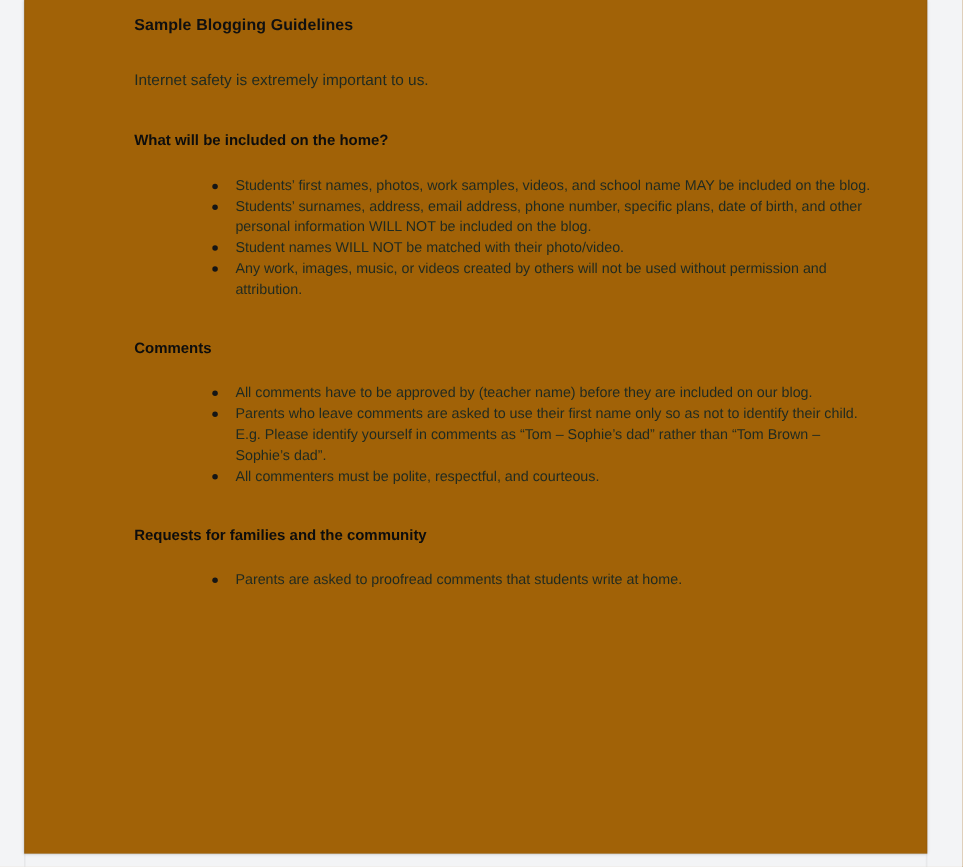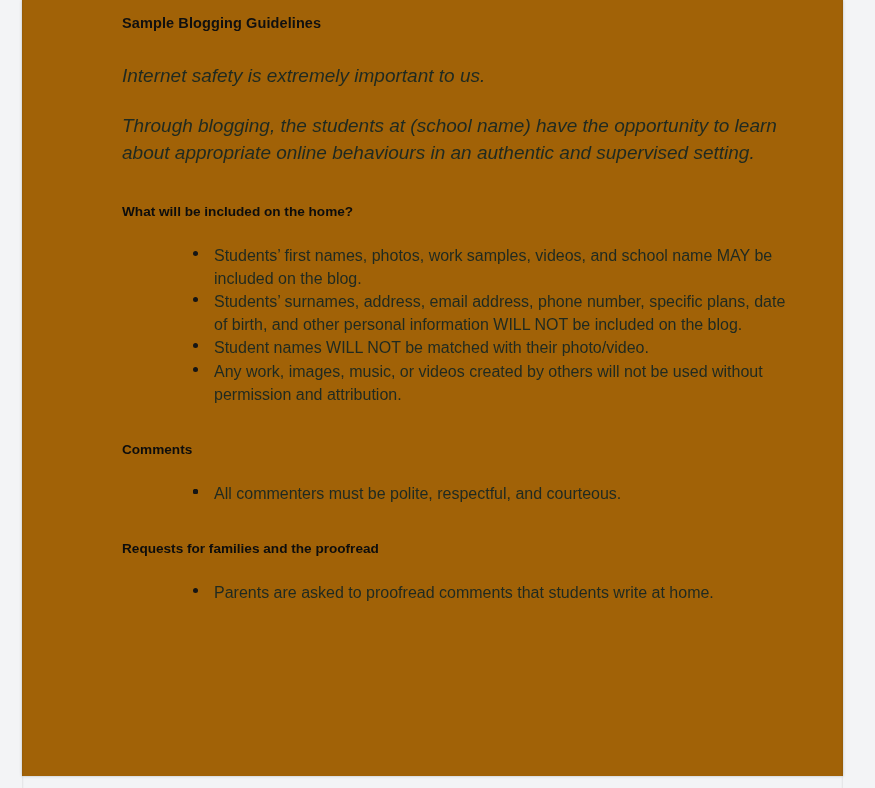--- a/index.html
+++ b/index.html
@@ -44,25 +44,24 @@
   .doc-title {
     font-size: 14.5px;
     font-weight: bold;
     color: #101010;
     letter-spacing: 0.1px;
     margin: 0 0 31px 0;
     line-height: 1.25;
   }
 
   .para {
-    font-size: 19px;
+    font-size: 14px;
     color: #1f2a21;
     line-height: 1.42;
     margin: 0 0 23px 0;
-    font-style: italic;
   }
 
   .section-heading {
     font-size: 13.6px;
     font-weight: bold;
     color: #0d0d0d;
     line-height: 1.3;
     margin: 35px 0 0 0;
   }
 
@@ -72,21 +71,21 @@
 
   .bullet-list {
     list-style: none;
     margin: 23px 0 0 0;
     padding: 0;
   }
 
   .bullet-item {
     position: relative;
     padding-left: 92px;
-    font-size: 16px;
+    font-size: 13px;
     color: #1f2a21;
     line-height: 1.45;
     margin-bottom: 0px;
   }
 
   .bullet-dot {
     position: absolute;
     left: 71px;
     top: 7px;
     width: 5px;
@@ -123,21 +122,20 @@
 <div class="page-canvas">
 
   <div class="doc-page">
 
     <div class="doc-body">
 
       <h1 class="doc-title">Sample Blogging Guidelines</h1>
 
       <p class="para">Internet safety is extremely important to us.</p>
 
-      <p class="para">Through blogging, the students at (school name) have the opportunity to learn about appropriate online behaviours in an authentic and supervised setting.</p>
 
 
       <h2 class="section-heading first">What will be included on the home?</h2>
 
       <ul class="bullet-list">
         <li class="bullet-item">
           <span class="bullet-dot"></span>
           <span class="bullet-text">Students’ first names, photos, work samples, videos, and school name MAY be included on the blog.</span>
         </li>
         <li class="bullet-item">
@@ -152,31 +150,33 @@
           <span class="bullet-dot"></span>
           <span class="bullet-text">Any work, images, music, or videos created by others will not be used without permission and attribution.</span>
         </li>
       </ul>
 
       <h2 class="section-heading">Comments</h2>
 
       <ul class="bullet-list">
         <li class="bullet-item">
           <span class="bullet-dot"></span>
+          <span class="bullet-text">All comments have to be approved by (teacher name)  before they are included on our blog.</span>
         </li>
         <li class="bullet-item">
           <span class="bullet-dot"></span>
+          <span class="bullet-text">Parents who leave comments are asked to use their first name only so as not to identify their child. E.g. Please identify yourself in comments as “Tom – Sophie’s dad” rather than “Tom Brown – Sophie’s dad”.</span>
         </li>
         <li class="bullet-item">
           <span class="bullet-dot"></span>
           <span class="bullet-text">All commenters must be polite, respectful, and courteous.</span>
         </li>
       </ul>
 
-      <h2 class="section-heading">Requests for families and the proofread</h2>
+      <h2 class="section-heading">Requests for families and the community</h2>
 
       <ul class="bullet-list">
         <li class="bullet-item">
           <span class="bullet-dot"></span>
           <span class="bullet-text">Parents are asked to proofread comments that students write at home.</span>
         </li>
       </ul>
 
     </div>
   </div>

